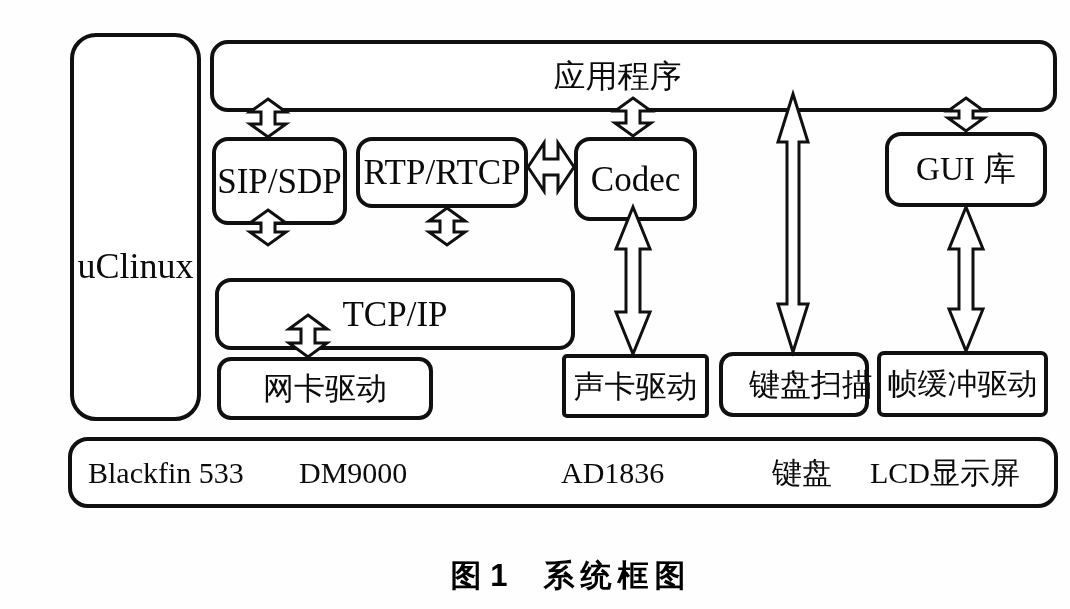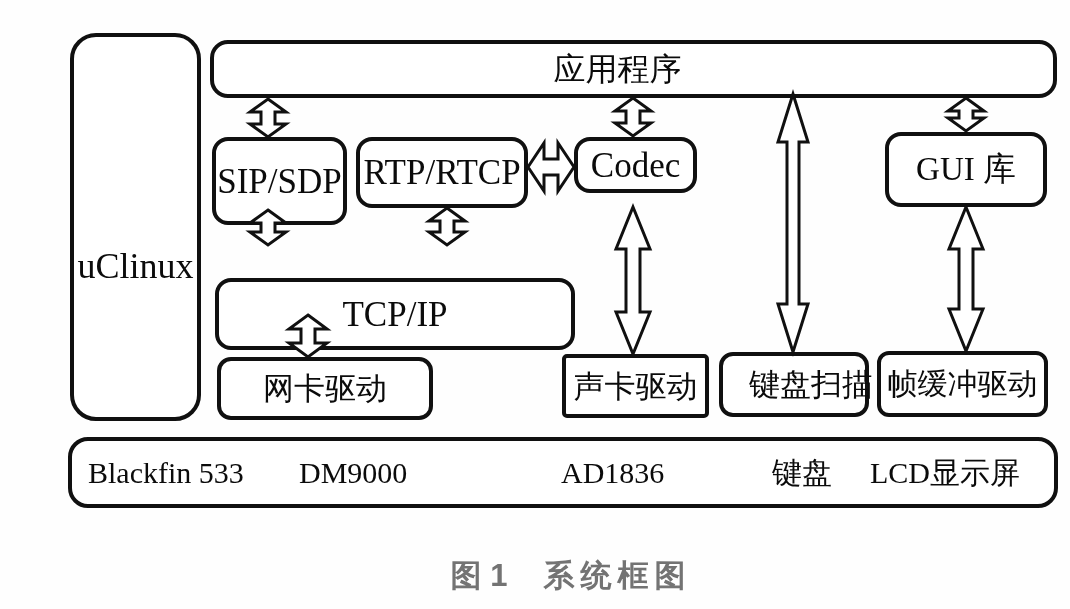--- a/index.html
+++ b/index.html
@@ -8,40 +8,40 @@
     font-family:"Liberation Serif","DejaVu Serif",serif;color:#0b0b0b;
     overflow:hidden;
   }
   .box{
     position:absolute;box-sizing:border-box;background:#fff;
     border:4px solid #101010;border-radius:16px;
     display:flex;align-items:center;justify-content:center;
     white-space:nowrap;line-height:1;
   }
   #uclinux{left:70px;top:33px;width:131px;height:388px;border-radius:26px;font-size:36px;padding-top:78px;}
-  #app{left:210px;top:40px;width:847px;height:58px;border-radius:18px;font-size:32px;padding-right:32px;}
+  #app{left:210px;top:40px;width:847px;height:72px;border-radius:18px;font-size:32px;padding-right:32px;}
   #sip{left:212px;top:137px;width:135px;height:88px;font-size:35px;}
   #rtp{left:356px;top:137px;width:172px;height:71px;font-size:35px;}
-  #codec{left:574px;top:137px;width:123px;height:56px;font-size:35px;}
+  #codec{left:574px;top:137px;width:123px;height:84px;font-size:35px;}
   #gui{left:885px;top:132px;width:162px;height:75px;font-size:33px;}
   #tcpip{left:215px;top:261px;width:360px;height:72px;font-size:35px;margin-top:17px;}
   #nic{left:217px;top:357px;width:216px;height:63px;border-radius:14px;font-size:31px;}
   #sound{left:562px;top:354px;width:147px;height:64px;border-radius:5px;font-size:31px;}
   #keyscan{left:719px;top:352px;width:150px;height:65px;border-radius:14px;font-size:31px;padding-left:34px;}
-  #framebuf{left:877px;top:351px;width:171px;height:66px;border-radius:12px;font-size:30px;}
+  #framebuf{left:877px;top:351px;width:171px;height:66px;border-radius:7px;font-size:30px;}
   #hw{left:68px;top:437px;width:990px;height:71px;border-radius:20px;}
   .hw-label{position:absolute;top:50%;transform:translateY(-50%);font-size:30px;white-space:nowrap;}
   #hw-cpu{left:16px;} #hw-eth{left:227px;} #hw-audio{left:489px;}
   #hw-kbd{left:700px;} #hw-lcd{left:798px;}
   #arrow-layer{position:absolute;left:0;top:0;width:1070px;height:609px;pointer-events:none;}
   #arrow-layer polygon{fill:#ffffff;stroke:#101010;stroke-width:3;stroke-linejoin:miter;}
   .caption{
     position:absolute;left:0;top:555px;width:1070px;padding-left:72px;box-sizing:border-box;
     text-align:center;font-family:"Liberation Sans","DejaVu Sans",sans-serif;
-    font-weight:bold;font-size:31px;color:#737373;white-space:nowrap;
+    font-weight:bold;font-size:31px;color:#000000;white-space:nowrap;
   }
   .caption .fig-title{margin-left:36px;letter-spacing:6px;}
 </style>
 </head>
 <body>
 
 <div class="page">
 
   <div class="box" id="uclinux">uClinux</div>
 

